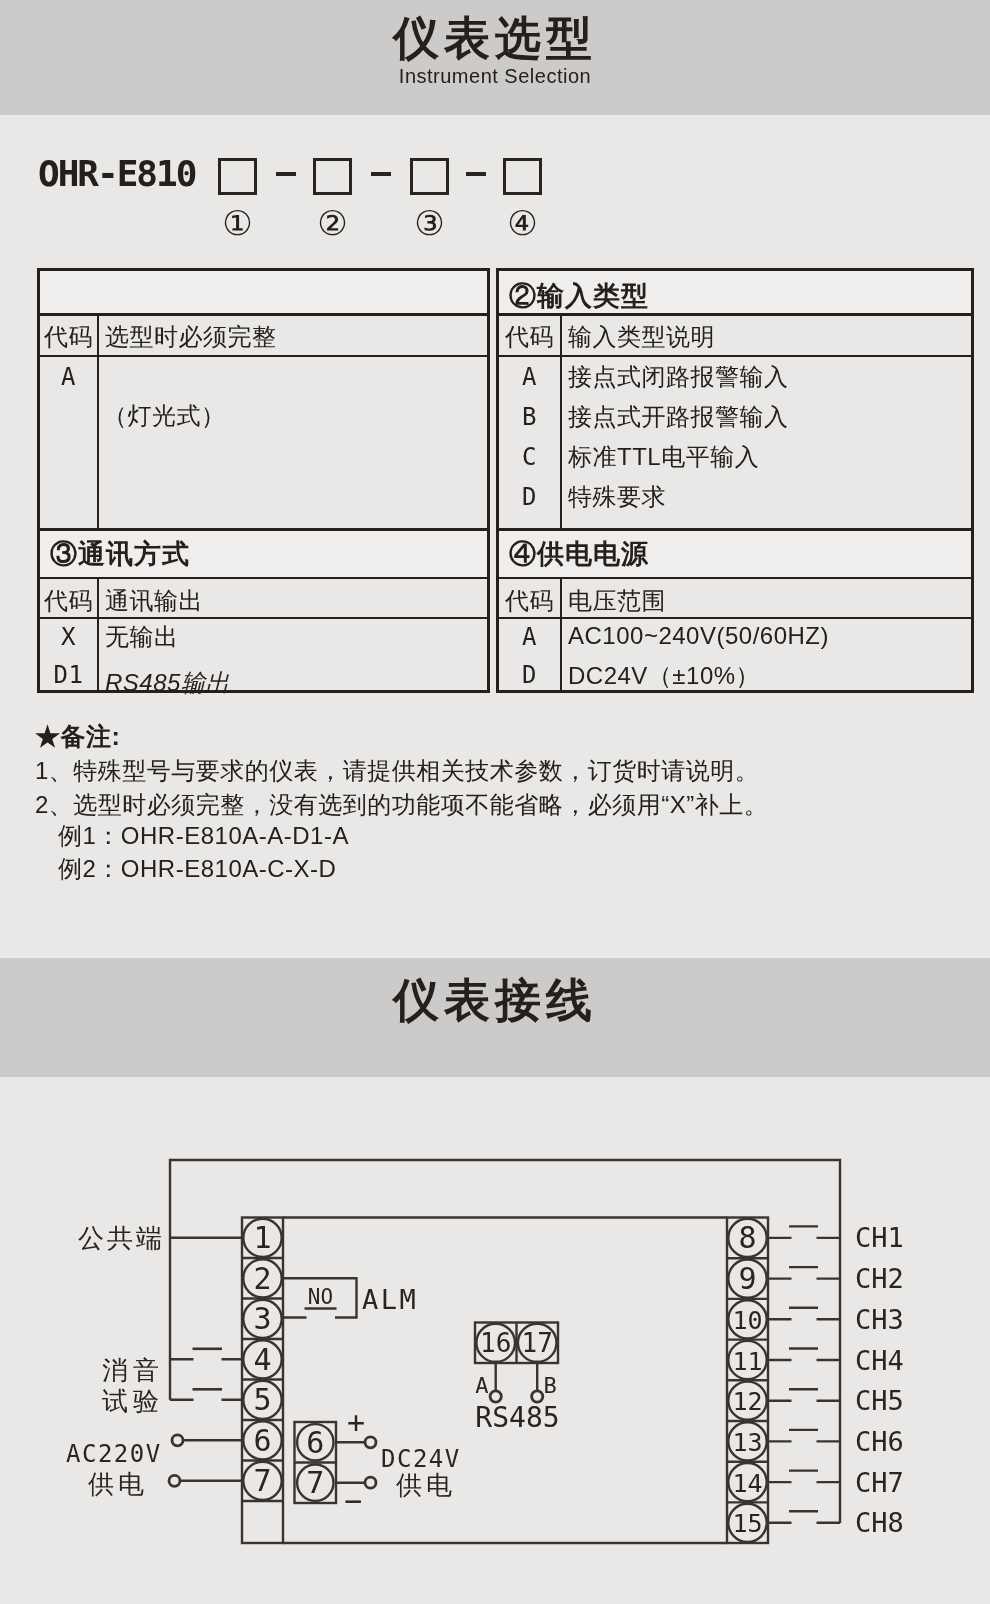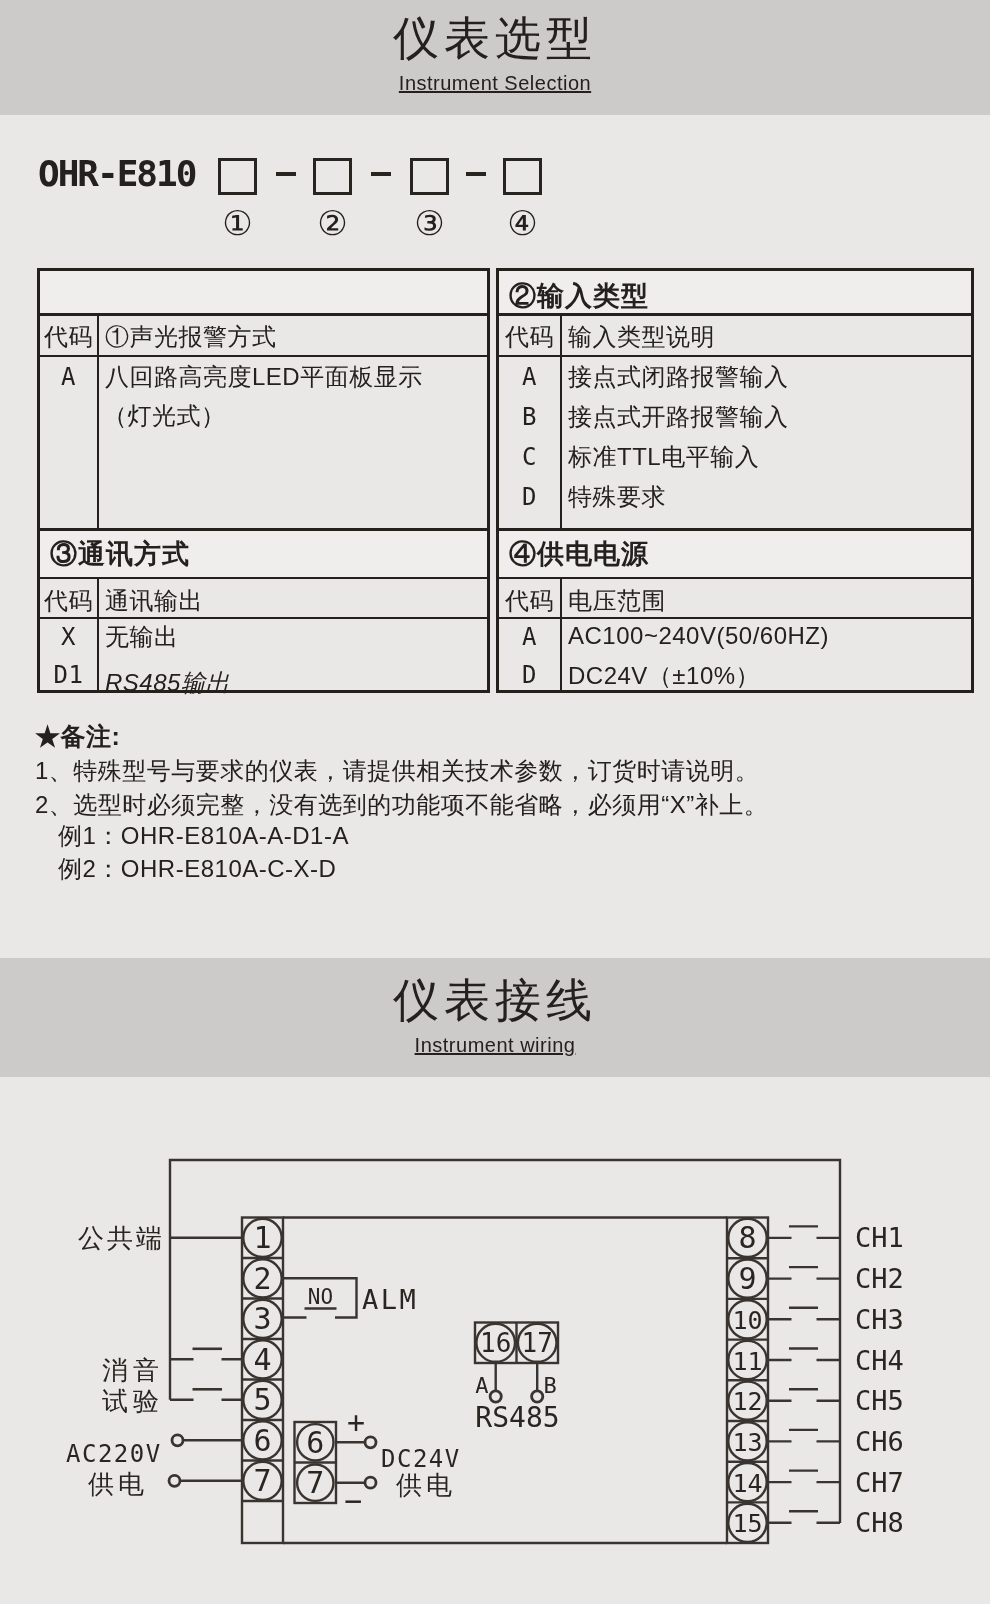--- a/index.html
+++ b/index.html
@@ -1,22 +1,22 @@
 <!DOCTYPE html>
 <html><head>
 <meta charset="utf-8">
 <style>
   html,body{margin:0;padding:0;}
   .page{
     position:relative;width:990px;height:1604px;background:#e9e8e6;
     font-family:"Liberation Sans",sans-serif;color:#24201d;overflow:hidden;
   }
   .band{position:absolute;left:0;width:990px;background:#cccbc9;text-align:center;}
-  .band-title{font-size:46px;font-weight:400;letter-spacing:5px;line-height:1.1;}
-  .band-sub{font-size:20px;letter-spacing:0.5px;margin-top:8px;text-decoration:underline;}
+  .band-title{font-size:46px;font-weight:700;letter-spacing:5px;line-height:1.1;}
+  .band-sub{font-size:20px;letter-spacing:0.5px;margin-top:1px;}
   .model-prefix{position:absolute;left:38px;top:153px;font-size:36px;font-weight:700;
     font-family:"DejaVu Sans Mono",monospace;letter-spacing:-2px;}
   .slot-box{position:absolute;top:158px;width:39px;height:37px;border:3px solid #28241f;box-sizing:border-box;}
   .slot-dash{position:absolute;top:172px;width:20px;height:4px;background:#28241f;}
   .slot-num{position:absolute;top:203px;width:39px;text-align:center;font-size:34px;}
   .half{position:absolute;top:268px;height:425px;border:3px solid #24201c;box-sizing:border-box;}
   .half .hline{position:absolute;left:0;right:0;background:#24201c;}
   .half .vline{position:absolute;width:2px;background:#24201c;}
   .cat-row{position:absolute;left:0;right:0;top:0;height:42px;background:#efeeec;}
   .cat-row2{position:absolute;left:0;right:0;top:260px;height:46px;background:#efeeec;}
@@ -56,23 +56,22 @@
     <div class="cat-row2"></div>
     <div class="hline" style="top:42px;height:3px;"></div>
     <div class="hline" style="top:84px;height:2px;"></div>
     <div class="hline" style="top:257px;height:3px;"></div>
     <div class="hline" style="top:306px;height:2px;"></div>
     <div class="hline" style="top:346px;height:2px;"></div>
     <div class="vline" style="left:57px;top:42px;height:215px;"></div>
     <div class="vline" style="left:57px;top:306px;height:113px;"></div>
 
     <div class="cell" style="left:0;top:50px;width:57px;text-align:center;">代码</div>
-    <div class="cell" style="left:65px;top:50px;">①声光报警方式</div>
+    <div class="cell" style="left:65px;top:50px;">选型时必须完整</div>
     <div class="cell codec" style="left:0;top:92px;width:57px;">A</div>
-    <div class="cell" style="left:65px;top:90px;">八回路高亮度LED平面板显示</div>
     <div class="cell" style="left:63px;top:129px;">（灯光式）</div>
 
     <div class="cell cat" style="left:10px;top:265px;">③通讯方式</div>
     <div class="cell" style="left:0;top:314px;width:57px;text-align:center;">代码</div>
     <div class="cell" style="left:65px;top:314px;">通讯输出</div>
     <div class="cell codec" style="left:0;top:352px;width:57px;">X</div>
     <div class="cell" style="left:65px;top:350px;">无输出</div>
     <div class="cell codec" style="left:0;top:390px;width:57px;">D1</div>
     <div class="cell" style="left:65px;top:396px;font-style:italic;">RS485输出</div>
   </div>
@@ -112,21 +111,20 @@
   <div>
     <div class="notes-line" style="left:35px;top:720px;font-size:25px;font-weight:700;">★备注:</div>
     <div class="notes-line" style="left:35px;top:755px;">1、特殊型号与要求的仪表，请提供相关技术参数，订货时请说明。</div>
     <div class="notes-line" style="left:35px;top:789px;">2、选型时必须完整，没有选到的功能项不能省略，必须用“X”补上。</div>
     <div class="notes-line" style="left:58px;top:820px;">例1：OHR-E810A-A-D1-A</div>
     <div class="notes-line" style="left:58px;top:853px;">例2：OHR-E810A-C-X-D</div>
   </div>
 
   <div class="band" style="top:958px;height:119px;">
     <div class="band-title" style="margin-top:17px;">仪表接线</div>
-    <div class="band-sub">Instrument wiring</div>
   </div>
 
   <svg style="position:absolute;left:0;top:1080px;" width="990" height="524" viewBox="0 1080 990 524">
     <g fill="none" stroke="#3a3430" stroke-width="2.4">
 
       <path d="M170,1399.8 L170,1160 L840,1160 L840,1523"></path>
 
       <path d="M283,1217.5 H727"></path>
       <path d="M283,1543 H727"></path>
 

